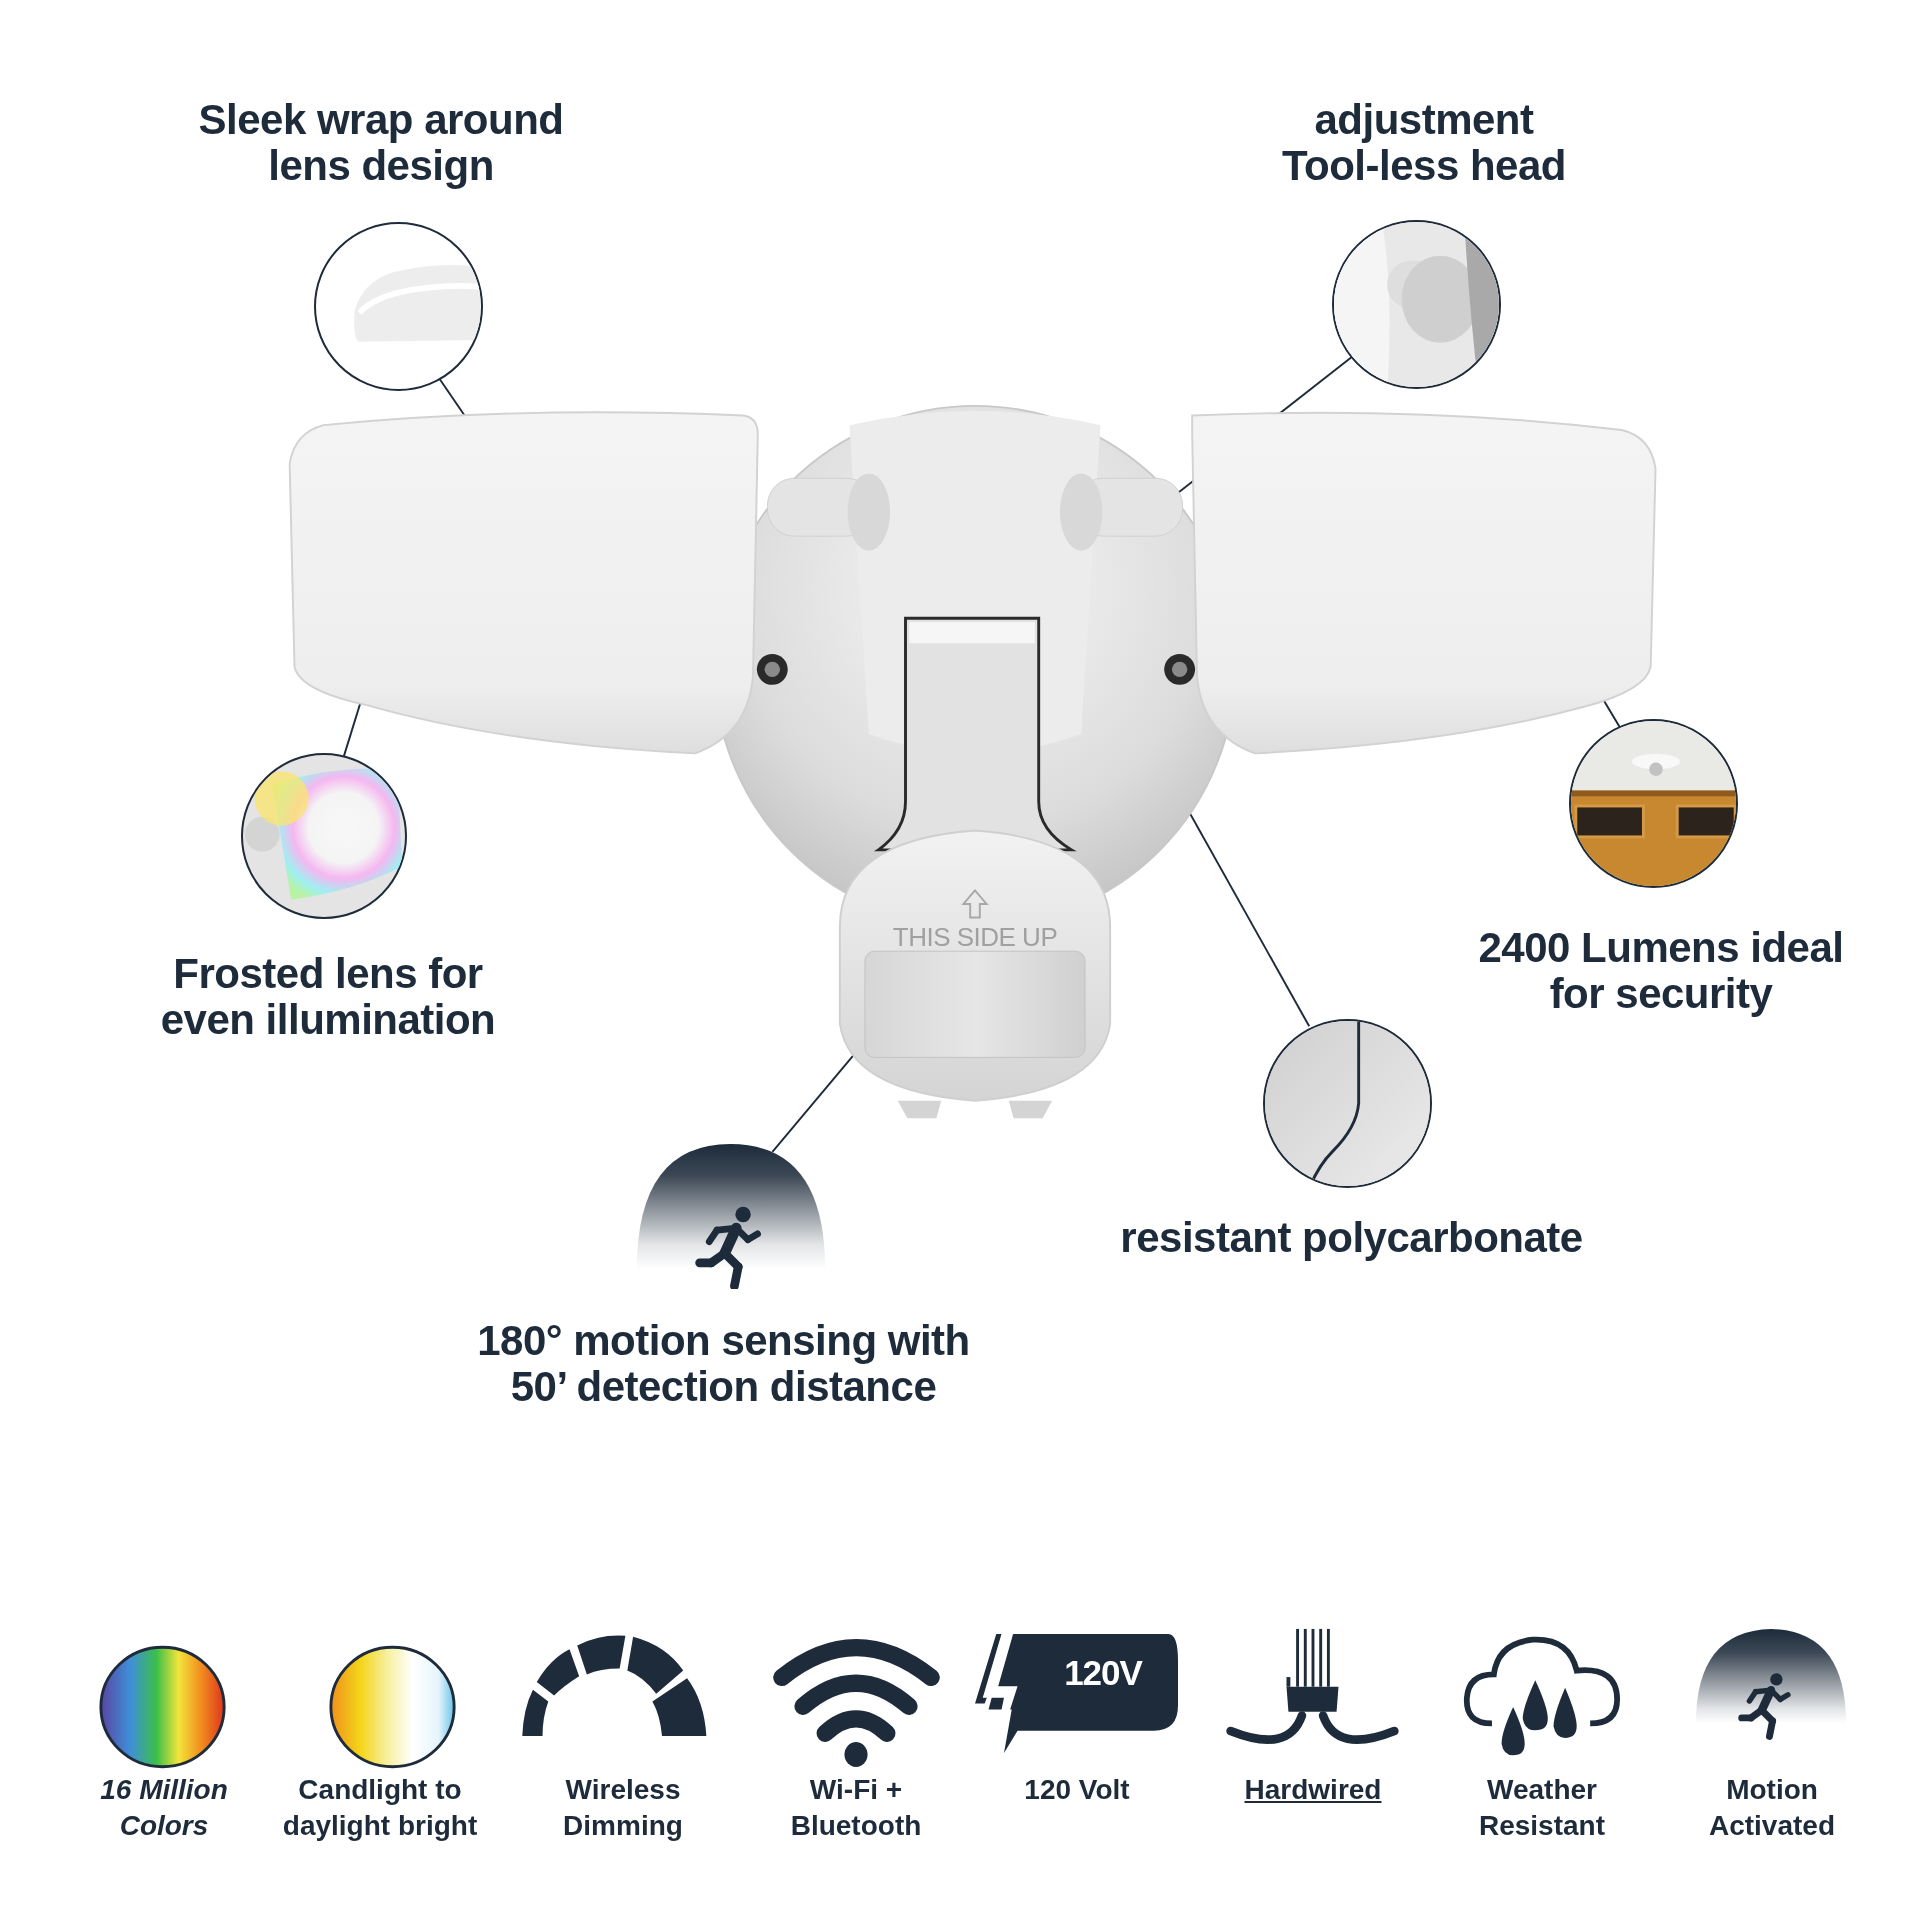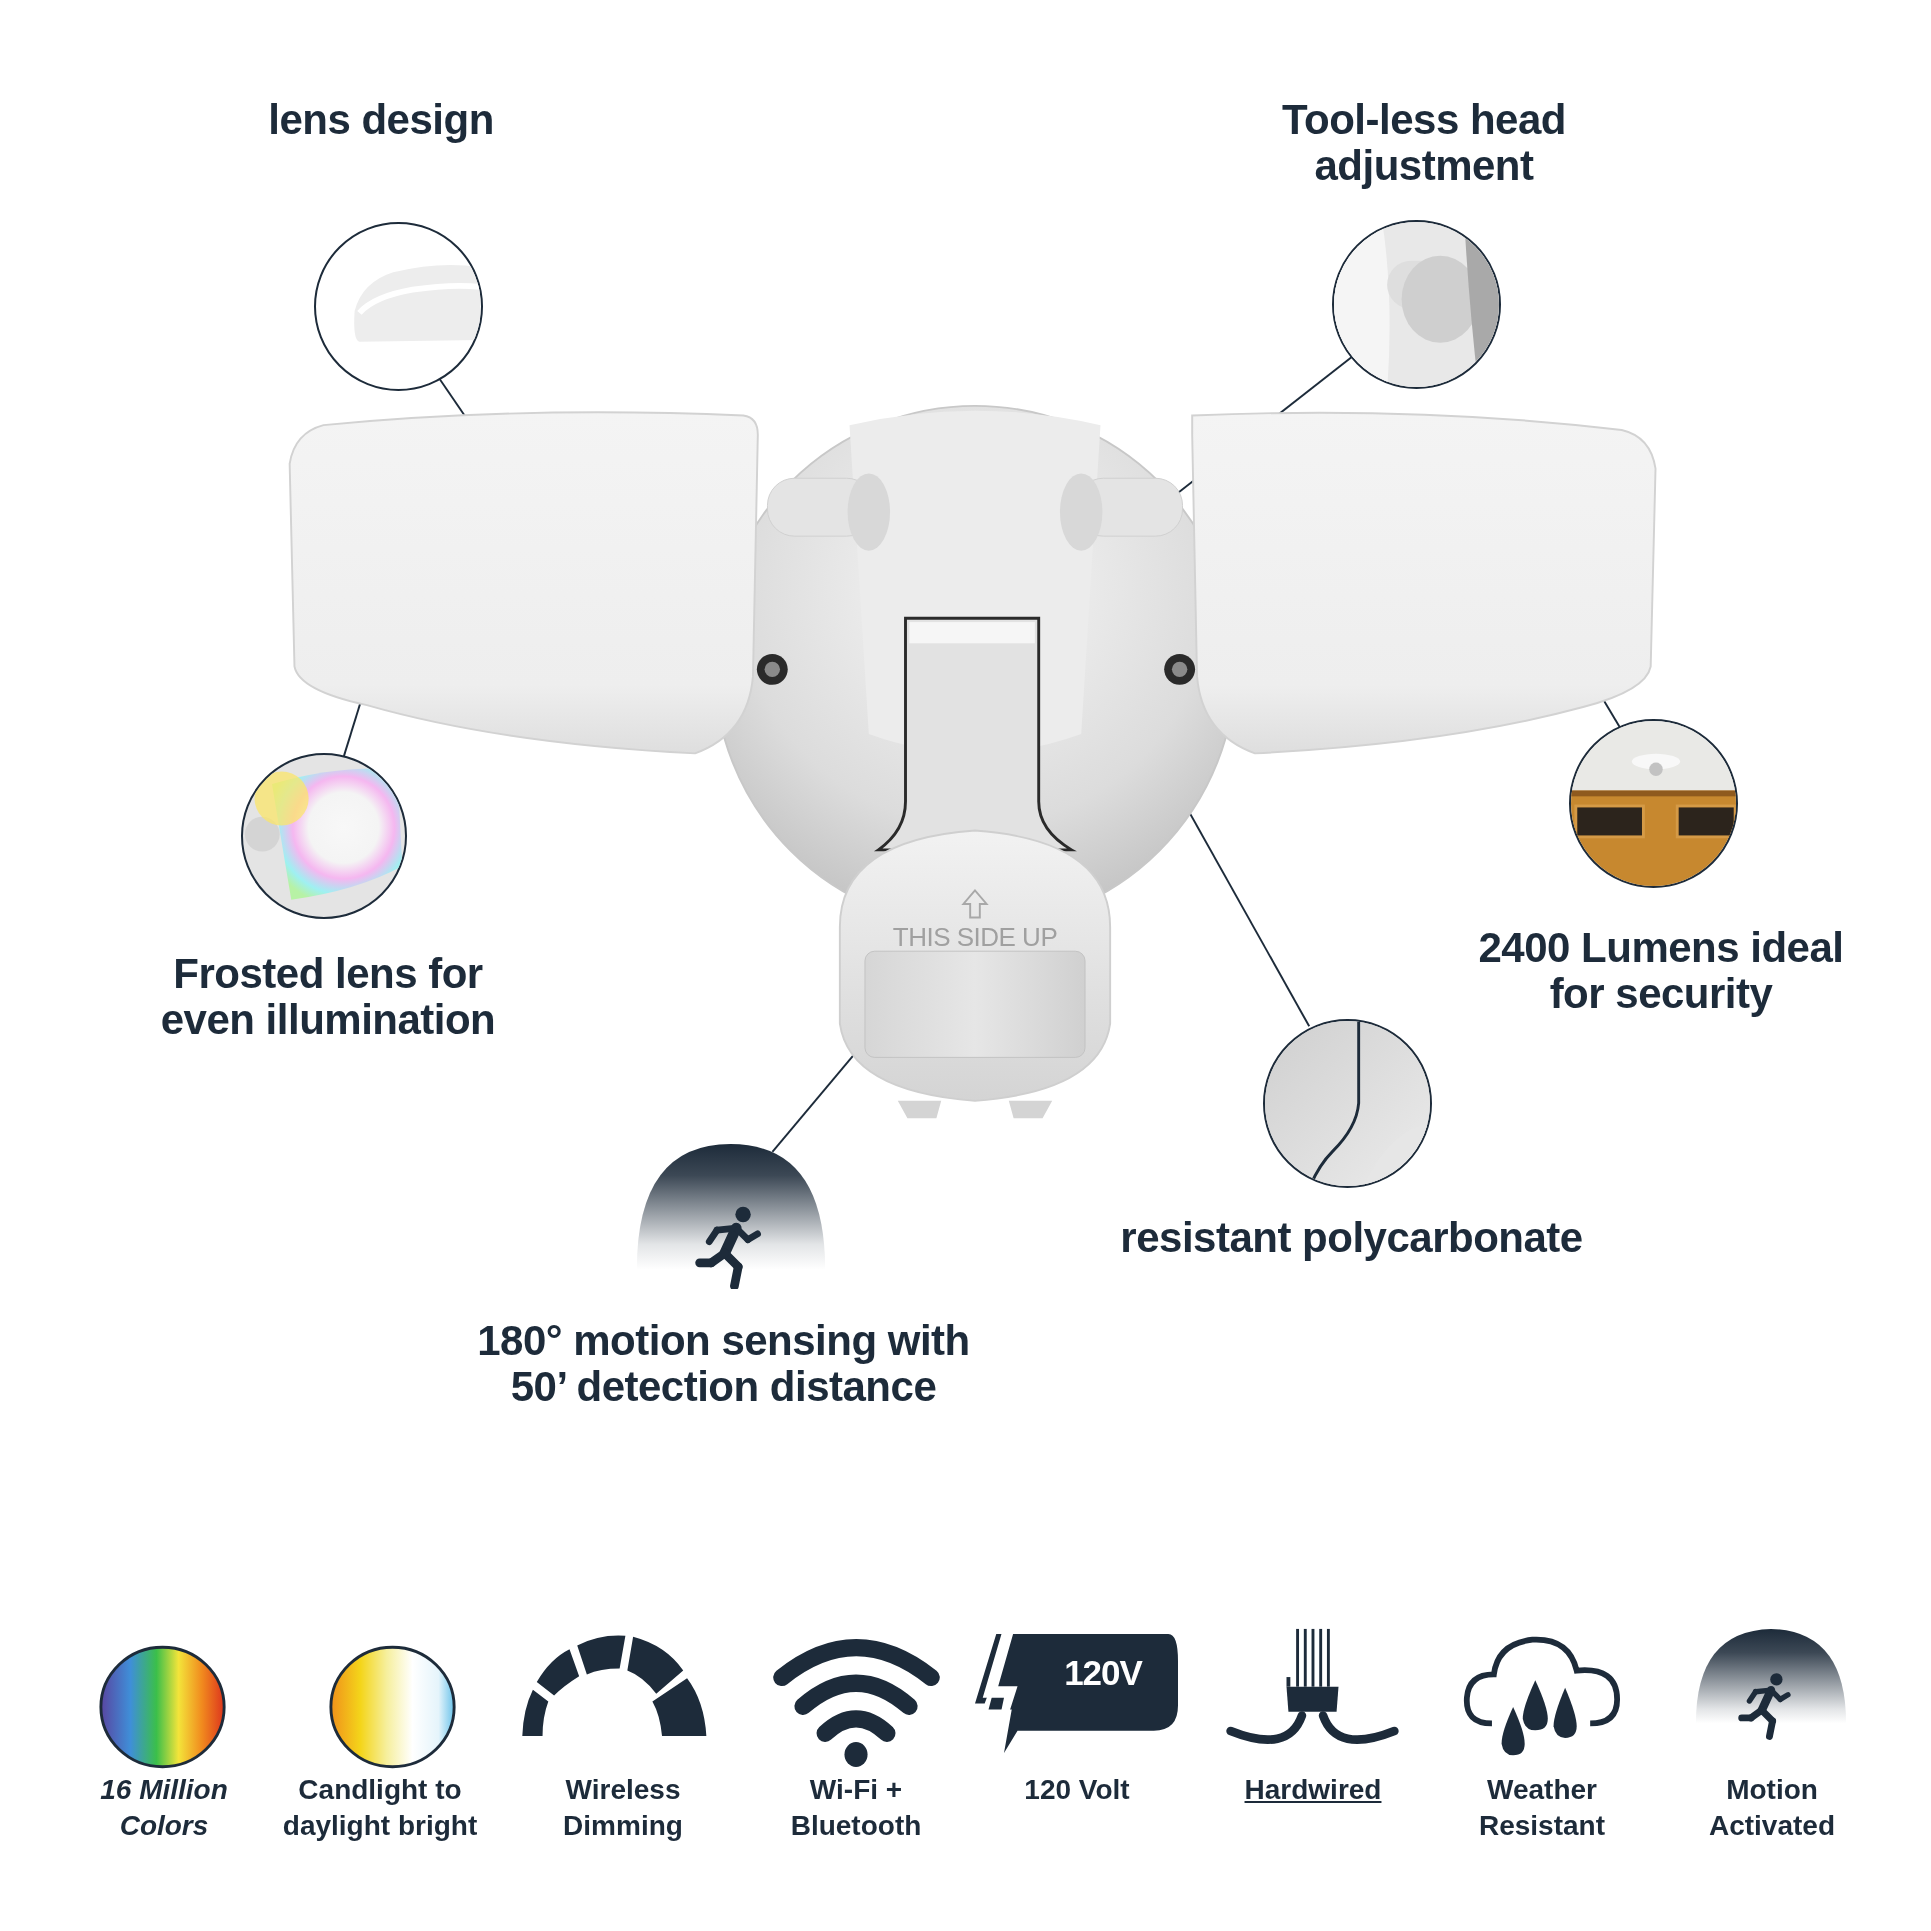--- a/index.html
+++ b/index.html
@@ -76,32 +76,33 @@
 
   <path d="M870 960 Q870 870 1010 860 Q1150 870 1150 960 L1150 1060 Q1140 1130 1010 1140 Q880 1130 870 1060 Z" fill="url(#sensorGrad)" stroke="#cfcfcf" stroke-width="2"></path>
   <rect x="896" y="985" width="228" height="110" rx="10" fill="url(#lensGrad)" stroke="#c2c2c2"></rect>
   <path d="M930 1140 L940 1158 L970 1158 L975 1140 Z M1045 1140 L1050 1158 L1080 1158 L1090 1140 Z" fill="#d4d4d4"></path>
 
   <path d="M1010 922 L998 936 L1005 936 L1005 950 L1015 950 L1015 936 L1022 936 Z" fill="none" stroke="#a8a8a8" stroke-width="2"></path>
 </svg>
 <div class="abs" style="left:869px;top:922px;width:212px;text-align:center;font-size:26px;color:#a0a0a0;letter-spacing:-0.5px;">THIS SIDE UP</div>
 
 <div class="label" style="left:164px;top:97px;width:434px;">
+  <span>Sleek wrap around</span>
   <span>lens design</span>
 </div>
 <div class="callout" style="left:314px;top:222px;width:169px;height:169px;background:#ffffff;">
   <svg width="169" height="169" viewBox="0 0 175 175">
     <path d="M40 90 Q48 60 80 50 Q130 38 170 45 L170 120 L45 122 Q38 120 40 90 Z" fill="#ededed"></path>
     <path d="M45 92 Q60 75 100 68 Q140 62 170 65" fill="none" stroke="#ffffff" stroke-width="6"></path>
   </svg>
 </div>
 
 <div class="label" style="left:1207px;top:97px;width:434px;">
+  <span>adjustment</span>
   <span>Tool-less head</span>
-  <span>adjustment</span>
 </div>
 <div class="callout" style="left:1332px;top:220px;width:169px;height:169px;background:#e9e9e9;">
   <svg width="169" height="169" viewBox="0 0 175 175">
     <rect x="0" y="0" width="175" height="175" fill="#e8e8e8"></rect>
     <path d="M0 0 L50 0 Q62 80 55 175 L0 175 Z" fill="#f5f5f5"></path>
     <rect x="55" y="40" width="90" height="50" rx="25" fill="#dedede"></rect>
     <ellipse cx="110" cy="80" rx="40" ry="45" fill="#cfcfcf"></ellipse>
     <path d="M135 0 L175 0 L175 175 L150 175 Q140 90 135 0 Z" fill="#a9a9a9"></path>
   </svg>
 </div>

